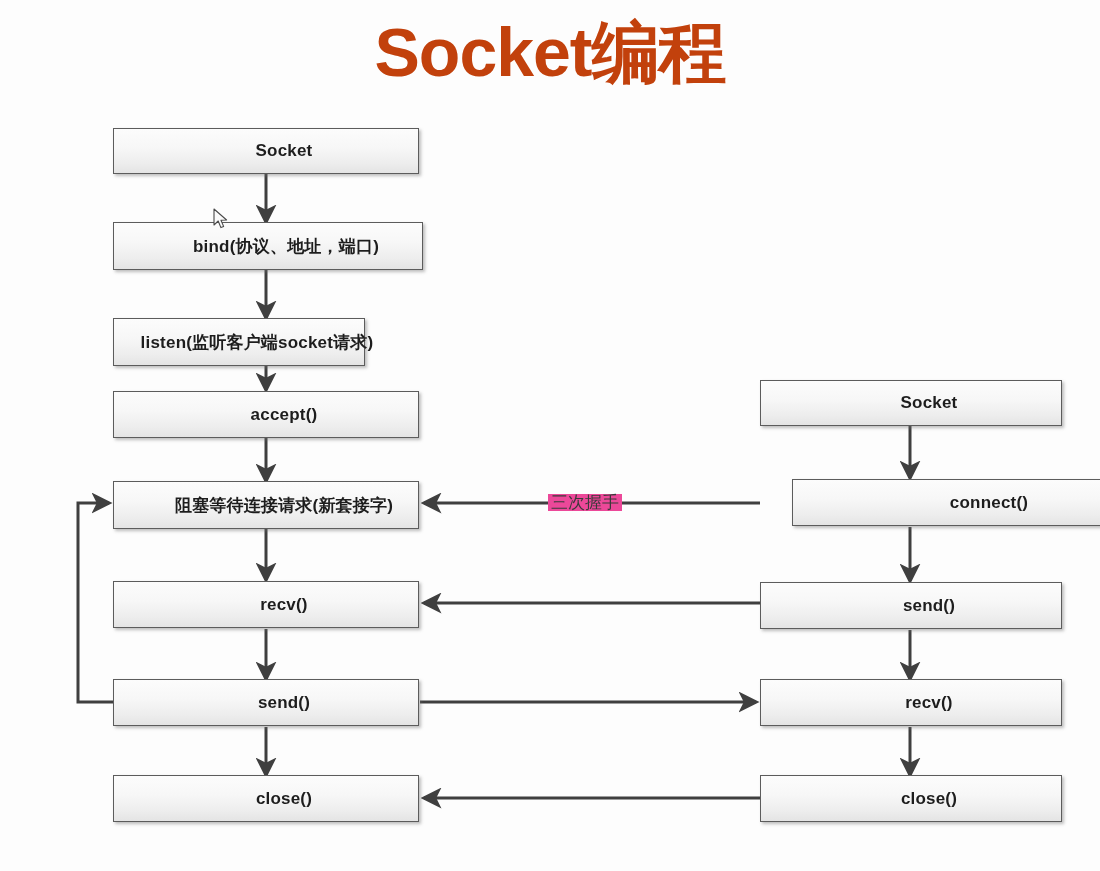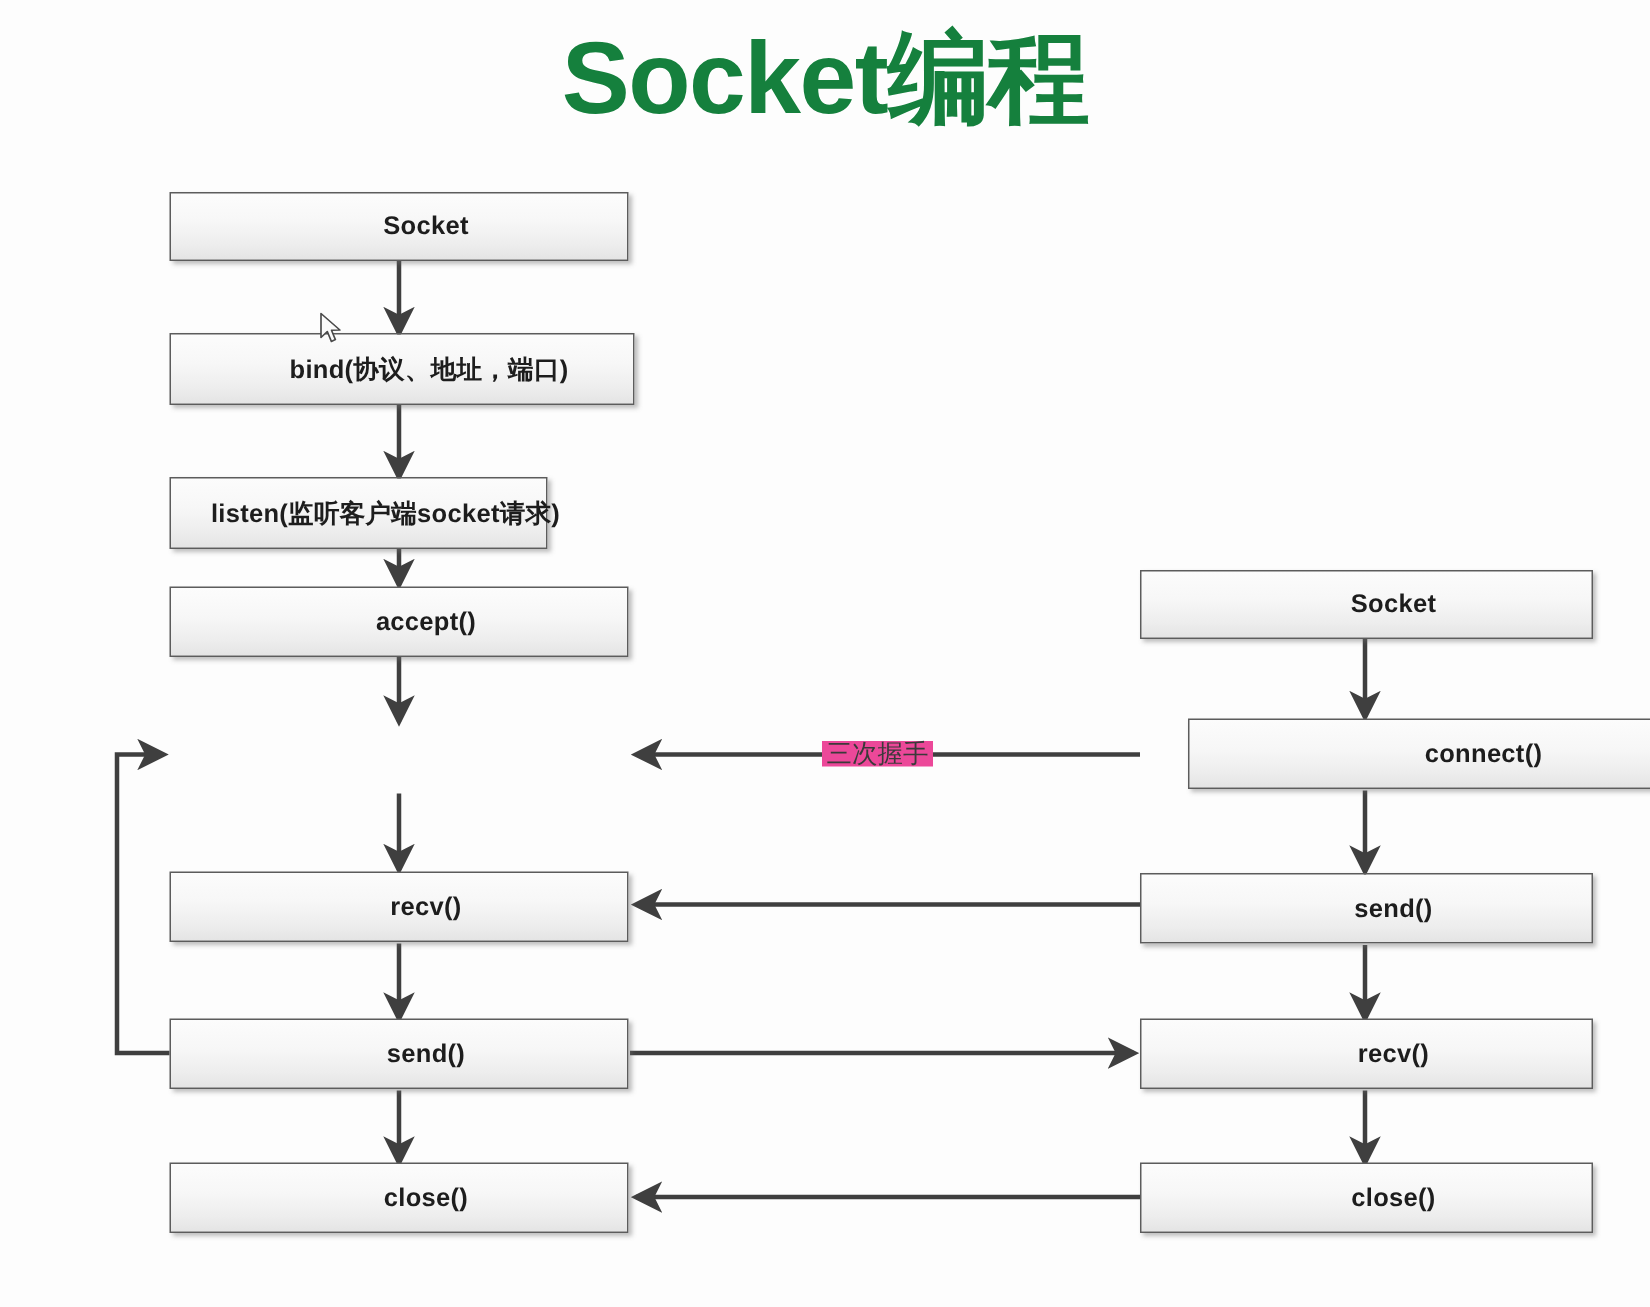--- a/index.html
+++ b/index.html
@@ -26,21 +26,21 @@
   
   .page-title {
     position: absolute;
     left: 0;
     top: 18px;
     width: 1100px;
     text-align: center;
     font-size: 68px;
     font-weight: bold;
     letter-spacing: -1px;
-    color: #15803d;
+    color: #c2410c;
     line-height: 1;
     white-space: nowrap;
   }
 
   
   #connector-layer {
     position: absolute;
     left: 0;
     top: 0;
     width: 1100px;
@@ -128,20 +128,21 @@
   <div class="edge-label" style="left:548px; top:494px;">三次握手</div>
 
   <div class="node-box" style="left:113px; top:128px; width:306px; height:46px;">Socket</div>
 
   <div class="node-box cn-wide" style="left:113px; top:222px; width:310px; height:48px;">bind(协议、地址，端口)</div>
 
   <div class="node-box cn-wide" style="left:113px; top:318px; width:252px; height:48px;">listen(监听客户端socket请求)</div>
 
   <div class="node-box" style="left:113px; top:391px; width:306px; height:47px;">accept()</div>
 
+  <div class="node-box cn-wide" style="left:113px; top:481px; width:306px; height:48px;">阻塞等待连接请求(新套接字)</div>
 
   <div class="node-box" style="left:113px; top:581px; width:306px; height:47px;">recv()</div>
 
   <div class="node-box" style="left:113px; top:679px; width:306px; height:47px;">send()</div>
 
   <div class="node-box" style="left:113px; top:775px; width:306px; height:47px;">close()</div>
 
   <div class="node-box" style="left:760px; top:380px; width:302px; height:46px;">Socket</div>
 
   <div class="node-box" style="left:792px; top:479px; width:358px; height:47px;">connect()</div>

